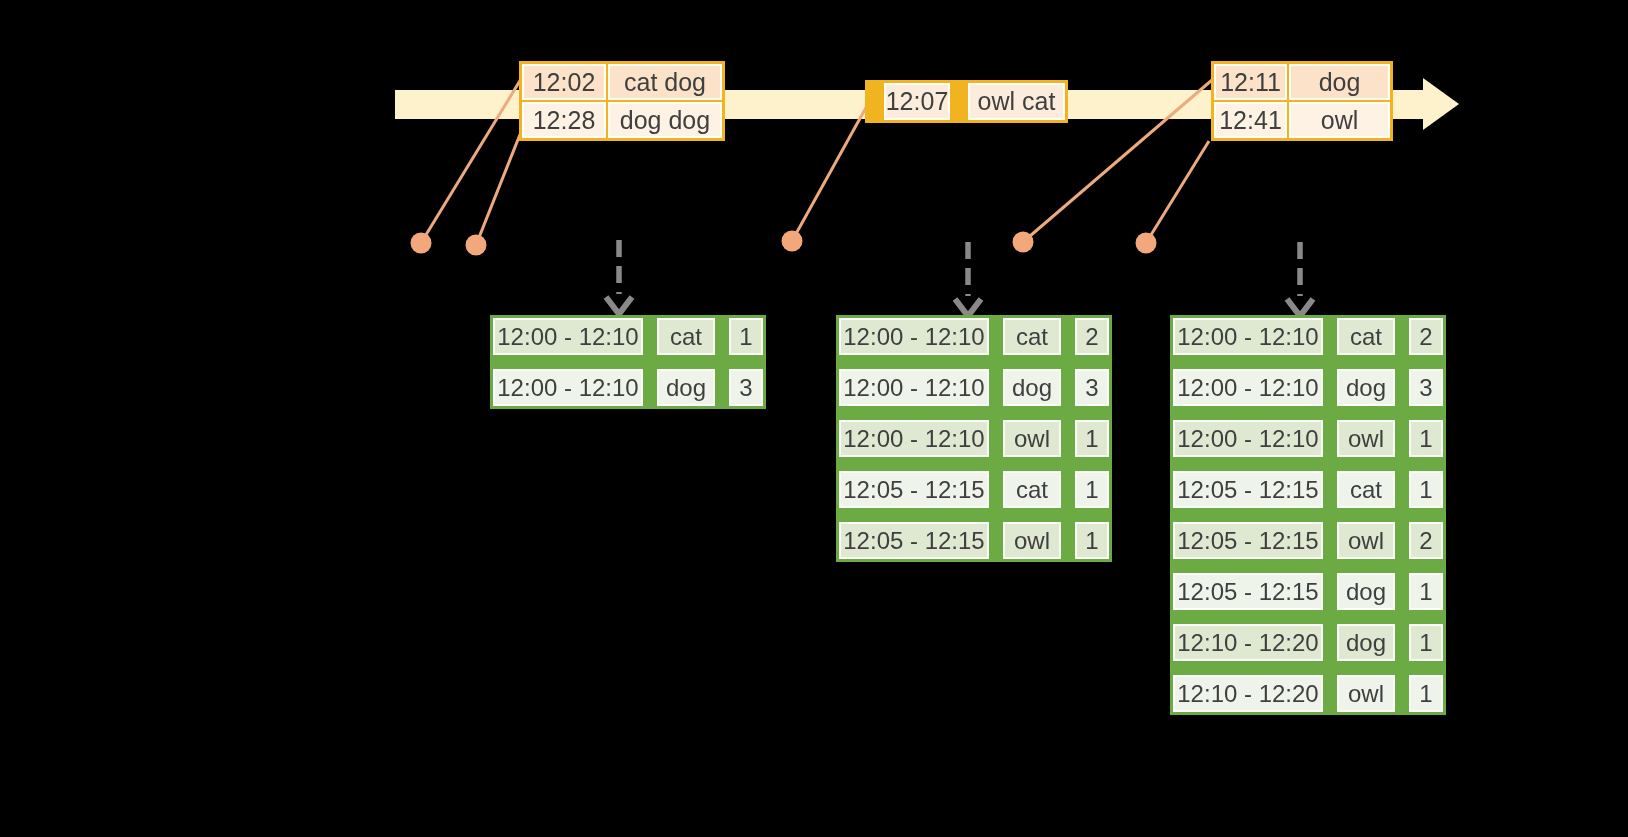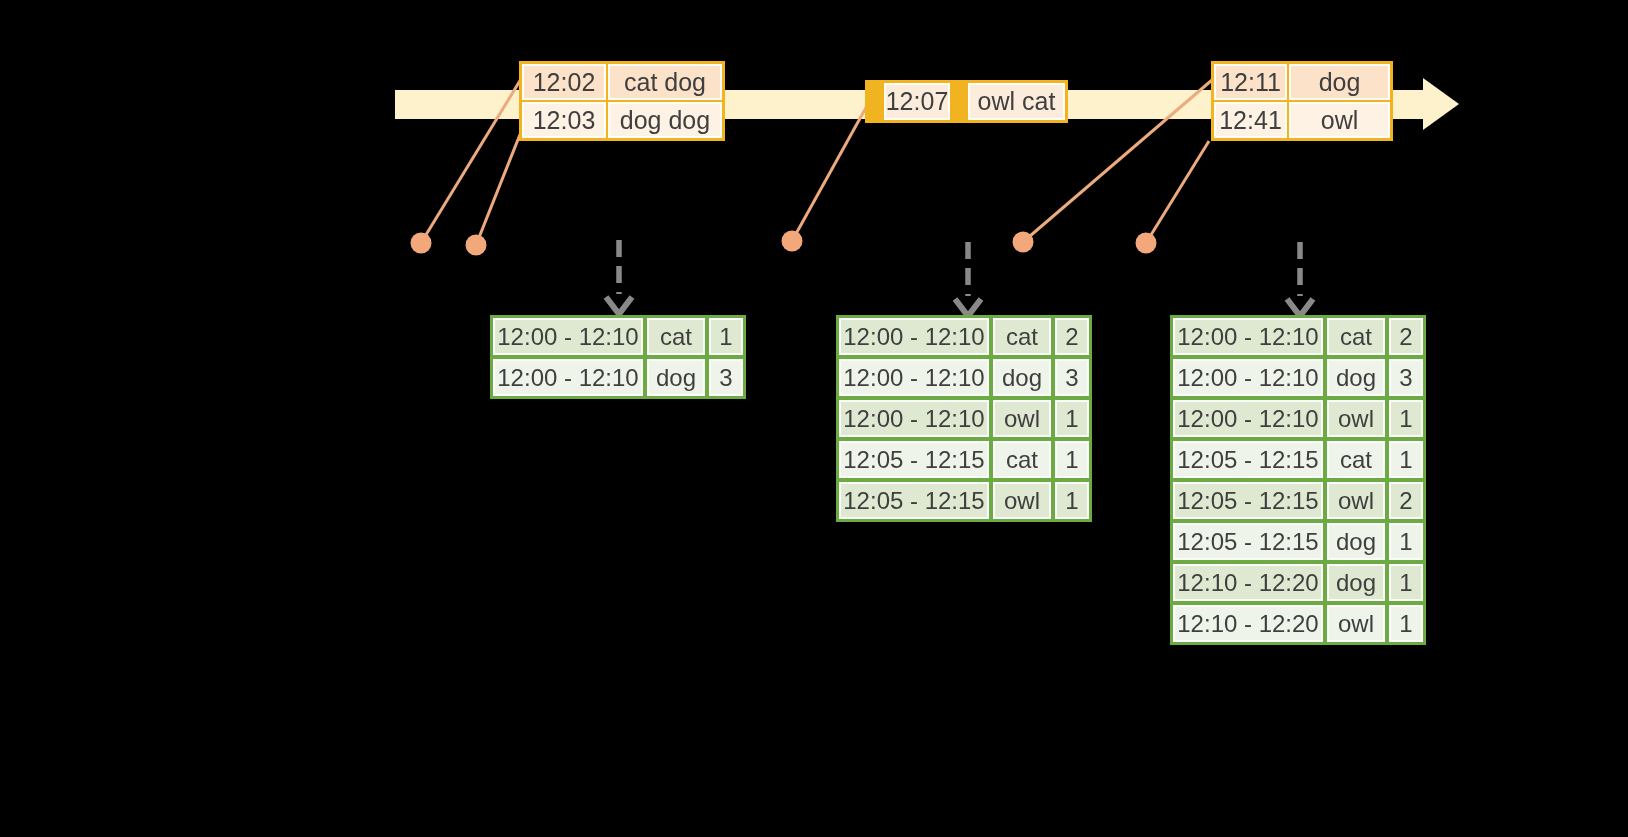--- a/index.html
+++ b/index.html
@@ -29,21 +29,21 @@
   .e-dark{background:#fbe2c8;}
   .e-light{background:#fdf2e4;}
   .e-mid{background:#fcecdb;margin-left:16px;}
 
   
   .gtable{
     position:absolute;
     background:#6cab44;
     padding:3px;
     display:grid;
-    gap:4px;
+    gap:14px;
     box-sizing:border-box;
   }
   .gtable .cell{
     border:2px solid #fcfdfa;
     display:flex;align-items:center;justify-content:center;
     font-size:24px;color:#3f3f3f;
     box-sizing:border-box;
   }
   .g-dark{background:#dfe9d1;}
   .g-light{background:#eff4ea;}
@@ -85,21 +85,21 @@
     </g>
     <g stroke="#898989" fill="none">
       <line x1="1300" y1="242" x2="1300" y2="296" stroke-width="5.5" stroke-dasharray="17 9"></line>
       <path d="M 1287 299 L 1300 316 L 1313 299" stroke-width="6"></path>
     </g>
   </svg>
 
   <div class="etable cols-et1" style="left:519px;top:61px;">
     <div class="cell e-dark">12:02</div>
     <div class="cell e-dark">cat dog</div>
-    <div class="cell e-light">12:03</div>
+    <div class="cell e-light">12:28</div>
     <div class="cell e-light">dog dog</div>
   </div>
 
   <div class="etable cols-et2" style="left:865px;top:80px;">
     <div class="cell e-mid">12:07</div>
     <div class="cell e-mid">owl cat</div>
   </div>
 
   <div class="etable cols-et3" style="left:1211px;top:61px;">
     <div class="cell e-dark">12:11</div>

